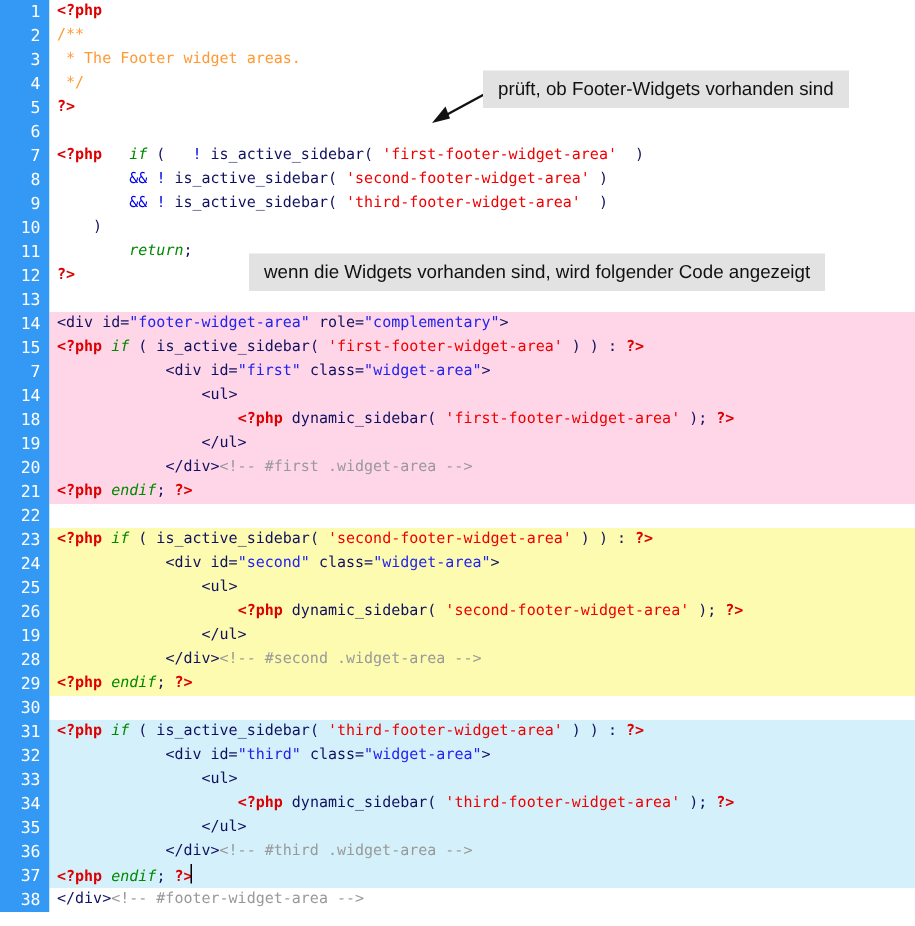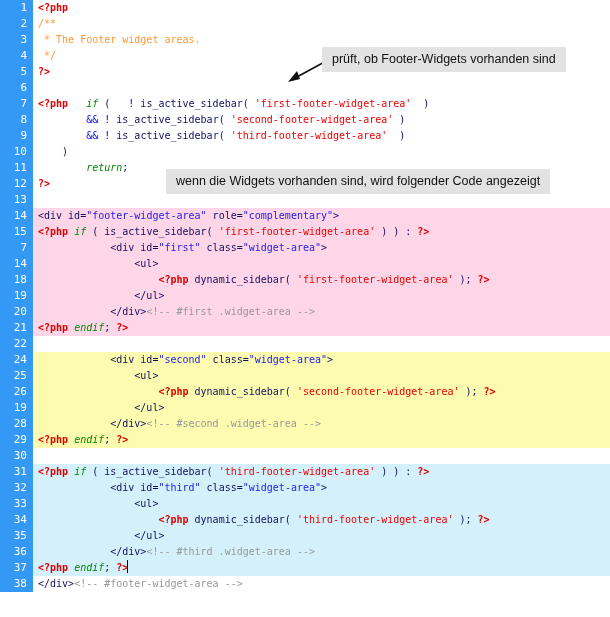--- a/index.html
+++ b/index.html
@@ -127,20 +127,21 @@
       <div class="row hl-none"><div class="gutter">13</div><div class="lineblank"></div><div class="code"><span class="t-plain"></span></div></div>
       <div class="row hl-pink"><div class="gutter">14</div><div class="lineblank"></div><div class="code"><span class="t-html">&lt;div id=</span><span class="t-attr">"footer-widget-area"</span><span class="t-html"> role=</span><span class="t-attr">"complementary"</span><span class="t-html">&gt;</span></div></div>
       <div class="row hl-pink"><div class="gutter">15</div><div class="lineblank"></div><div class="code"><span class="t-php">&lt;?php</span><span class="t-plain"> </span><span class="t-kw">if</span><span class="t-plain"> ( is_active_sidebar( </span><span class="t-str">'first-footer-widget-area'</span><span class="t-plain"> ) ) : </span><span class="t-php">?&gt;</span></div></div>
       <div class="row hl-pink"><div class="gutter">7</div><div class="lineblank"></div><div class="code"><span class="t-plain">            </span><span class="t-html">&lt;div id=</span><span class="t-attr">"first"</span><span class="t-html"> class=</span><span class="t-attr">"widget-area"</span><span class="t-html">&gt;</span></div></div>
       <div class="row hl-pink"><div class="gutter">14</div><div class="lineblank"></div><div class="code"><span class="t-plain">            </span><span class="t-html">    &lt;ul&gt;</span></div></div>
       <div class="row hl-pink"><div class="gutter">18</div><div class="lineblank"></div><div class="code"><span class="t-plain">                    </span><span class="t-php">&lt;?php</span><span class="t-plain"> dynamic_sidebar( </span><span class="t-str">'first-footer-widget-area'</span><span class="t-plain"> ); </span><span class="t-php">?&gt;</span></div></div>
       <div class="row hl-pink"><div class="gutter">19</div><div class="lineblank"></div><div class="code"><span class="t-plain">            </span><span class="t-html">    &lt;/ul&gt;</span></div></div>
       <div class="row hl-pink"><div class="gutter">20</div><div class="lineblank"></div><div class="code"><span class="t-plain">            </span><span class="t-html">&lt;/div&gt;</span><span class="t-hcmt">&lt;!-- #first .widget-area --&gt;</span></div></div>
       <div class="row hl-pink"><div class="gutter">21</div><div class="lineblank"></div><div class="code"><span class="t-php">&lt;?php</span><span class="t-plain"> </span><span class="t-kw">endif</span><span class="t-plain">; </span><span class="t-php">?&gt;</span></div></div>
       <div class="row hl-none"><div class="gutter">22</div><div class="lineblank"></div><div class="code"><span class="t-plain"></span></div></div>
+      <div class="row hl-yellow"><div class="gutter">23</div><div class="lineblank"></div><div class="code"><span class="t-php">&lt;?php</span><span class="t-plain"> </span><span class="t-kw">if</span><span class="t-plain"> ( is_active_sidebar( </span><span class="t-str">'second-footer-widget-area'</span><span class="t-plain"> ) ) : </span><span class="t-php">?&gt;</span></div></div>
       <div class="row hl-yellow"><div class="gutter">24</div><div class="lineblank"></div><div class="code"><span class="t-plain">            </span><span class="t-html">&lt;div id=</span><span class="t-attr">"second"</span><span class="t-html"> class=</span><span class="t-attr">"widget-area"</span><span class="t-html">&gt;</span></div></div>
       <div class="row hl-yellow"><div class="gutter">25</div><div class="lineblank"></div><div class="code"><span class="t-plain">            </span><span class="t-html">    &lt;ul&gt;</span></div></div>
       <div class="row hl-yellow"><div class="gutter">26</div><div class="lineblank"></div><div class="code"><span class="t-plain">                    </span><span class="t-php">&lt;?php</span><span class="t-plain"> dynamic_sidebar( </span><span class="t-str">'second-footer-widget-area'</span><span class="t-plain"> ); </span><span class="t-php">?&gt;</span></div></div>
       <div class="row hl-yellow"><div class="gutter">19</div><div class="lineblank"></div><div class="code"><span class="t-plain">            </span><span class="t-html">    &lt;/ul&gt;</span></div></div>
       <div class="row hl-yellow"><div class="gutter">28</div><div class="lineblank"></div><div class="code"><span class="t-plain">            </span><span class="t-html">&lt;/div&gt;</span><span class="t-hcmt">&lt;!-- #second .widget-area --&gt;</span></div></div>
       <div class="row hl-yellow"><div class="gutter">29</div><div class="lineblank"></div><div class="code"><span class="t-php">&lt;?php</span><span class="t-plain"> </span><span class="t-kw">endif</span><span class="t-plain">; </span><span class="t-php">?&gt;</span></div></div>
       <div class="row hl-none"><div class="gutter">30</div><div class="lineblank"></div><div class="code"><span class="t-plain"></span></div></div>
       <div class="row hl-blue"><div class="gutter">31</div><div class="lineblank"></div><div class="code"><span class="t-php">&lt;?php</span><span class="t-plain"> </span><span class="t-kw">if</span><span class="t-plain"> ( is_active_sidebar( </span><span class="t-str">'third-footer-widget-area'</span><span class="t-plain"> ) ) : </span><span class="t-php">?&gt;</span></div></div>
       <div class="row hl-blue"><div class="gutter">32</div><div class="lineblank"></div><div class="code"><span class="t-plain">            </span><span class="t-html">&lt;div id=</span><span class="t-attr">"third"</span><span class="t-html"> class=</span><span class="t-attr">"widget-area"</span><span class="t-html">&gt;</span></div></div>
       <div class="row hl-blue"><div class="gutter">33</div><div class="lineblank"></div><div class="code"><span class="t-plain">            </span><span class="t-html">    &lt;ul&gt;</span></div></div>

